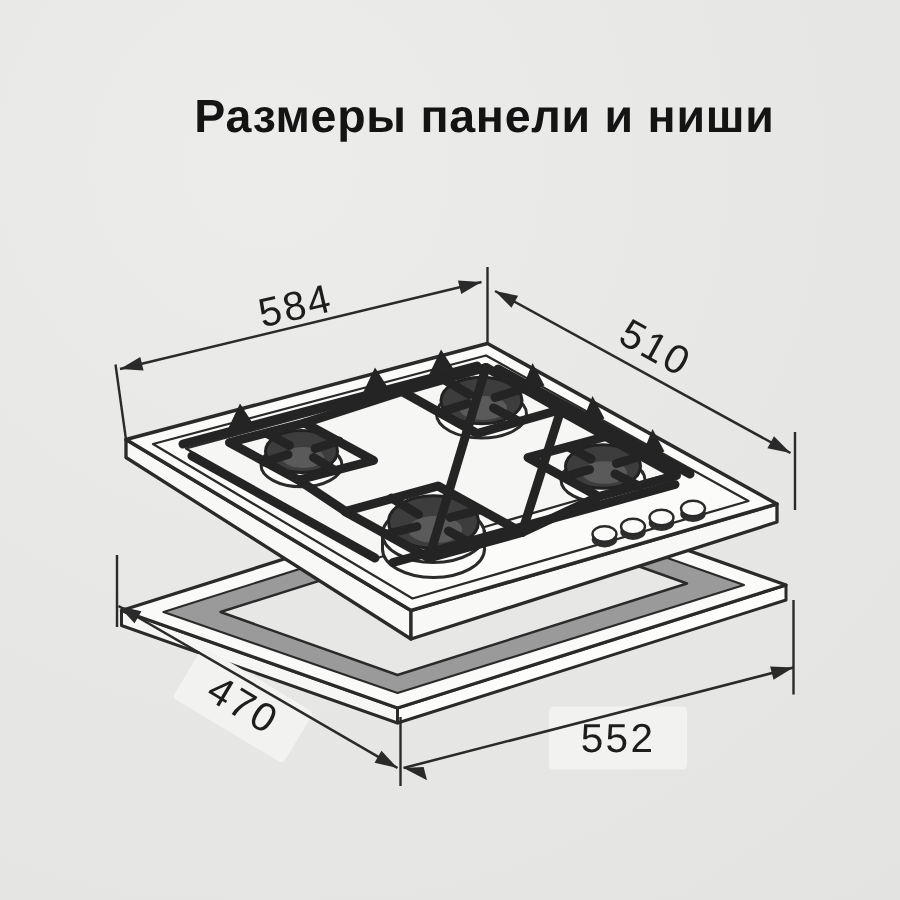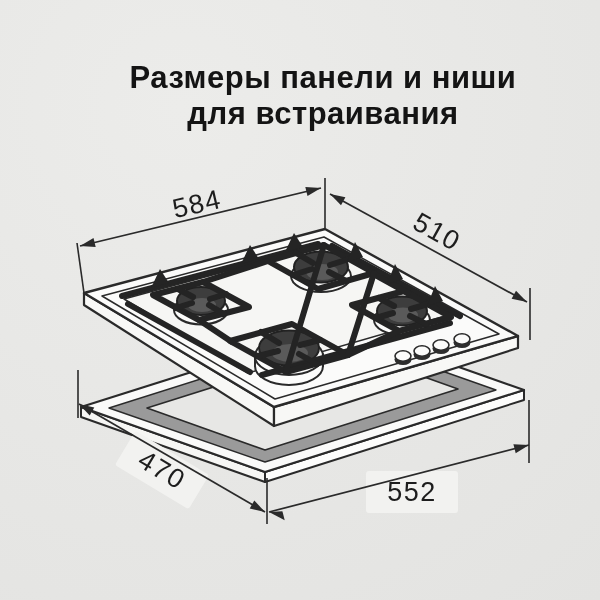--- a/index.html
+++ b/index.html
@@ -23,21 +23,20 @@
     font-size:27px;letter-spacing:1.5px;fill:#1d1d1d;
   }
 </style>
 </head>
 <body>
 
 <div class="stage">
 
   <div class="title">
     <span>Размеры панели и ниши</span>
-    <span>для встраивания</span>
   </div>
 
   <svg class="diagram" width="600" height="600" viewBox="0 0 600 600">
 
     <g stroke-linejoin="round" stroke-linecap="round">
 
       <polygon points="81,407 265,472 265,482 81,417" fill="#f6f6f4" stroke="#2a2a2a" stroke-width="2"></polygon>
       <polygon points="265,472 524,390 524,400 265,482" fill="#fdfdfc" stroke="#2a2a2a" stroke-width="2"></polygon>
 
       <polygon points="81,407 265,472 524,390 340,325" fill="#fafaf9" stroke="#2a2a2a" stroke-width="2.2"></polygon>

